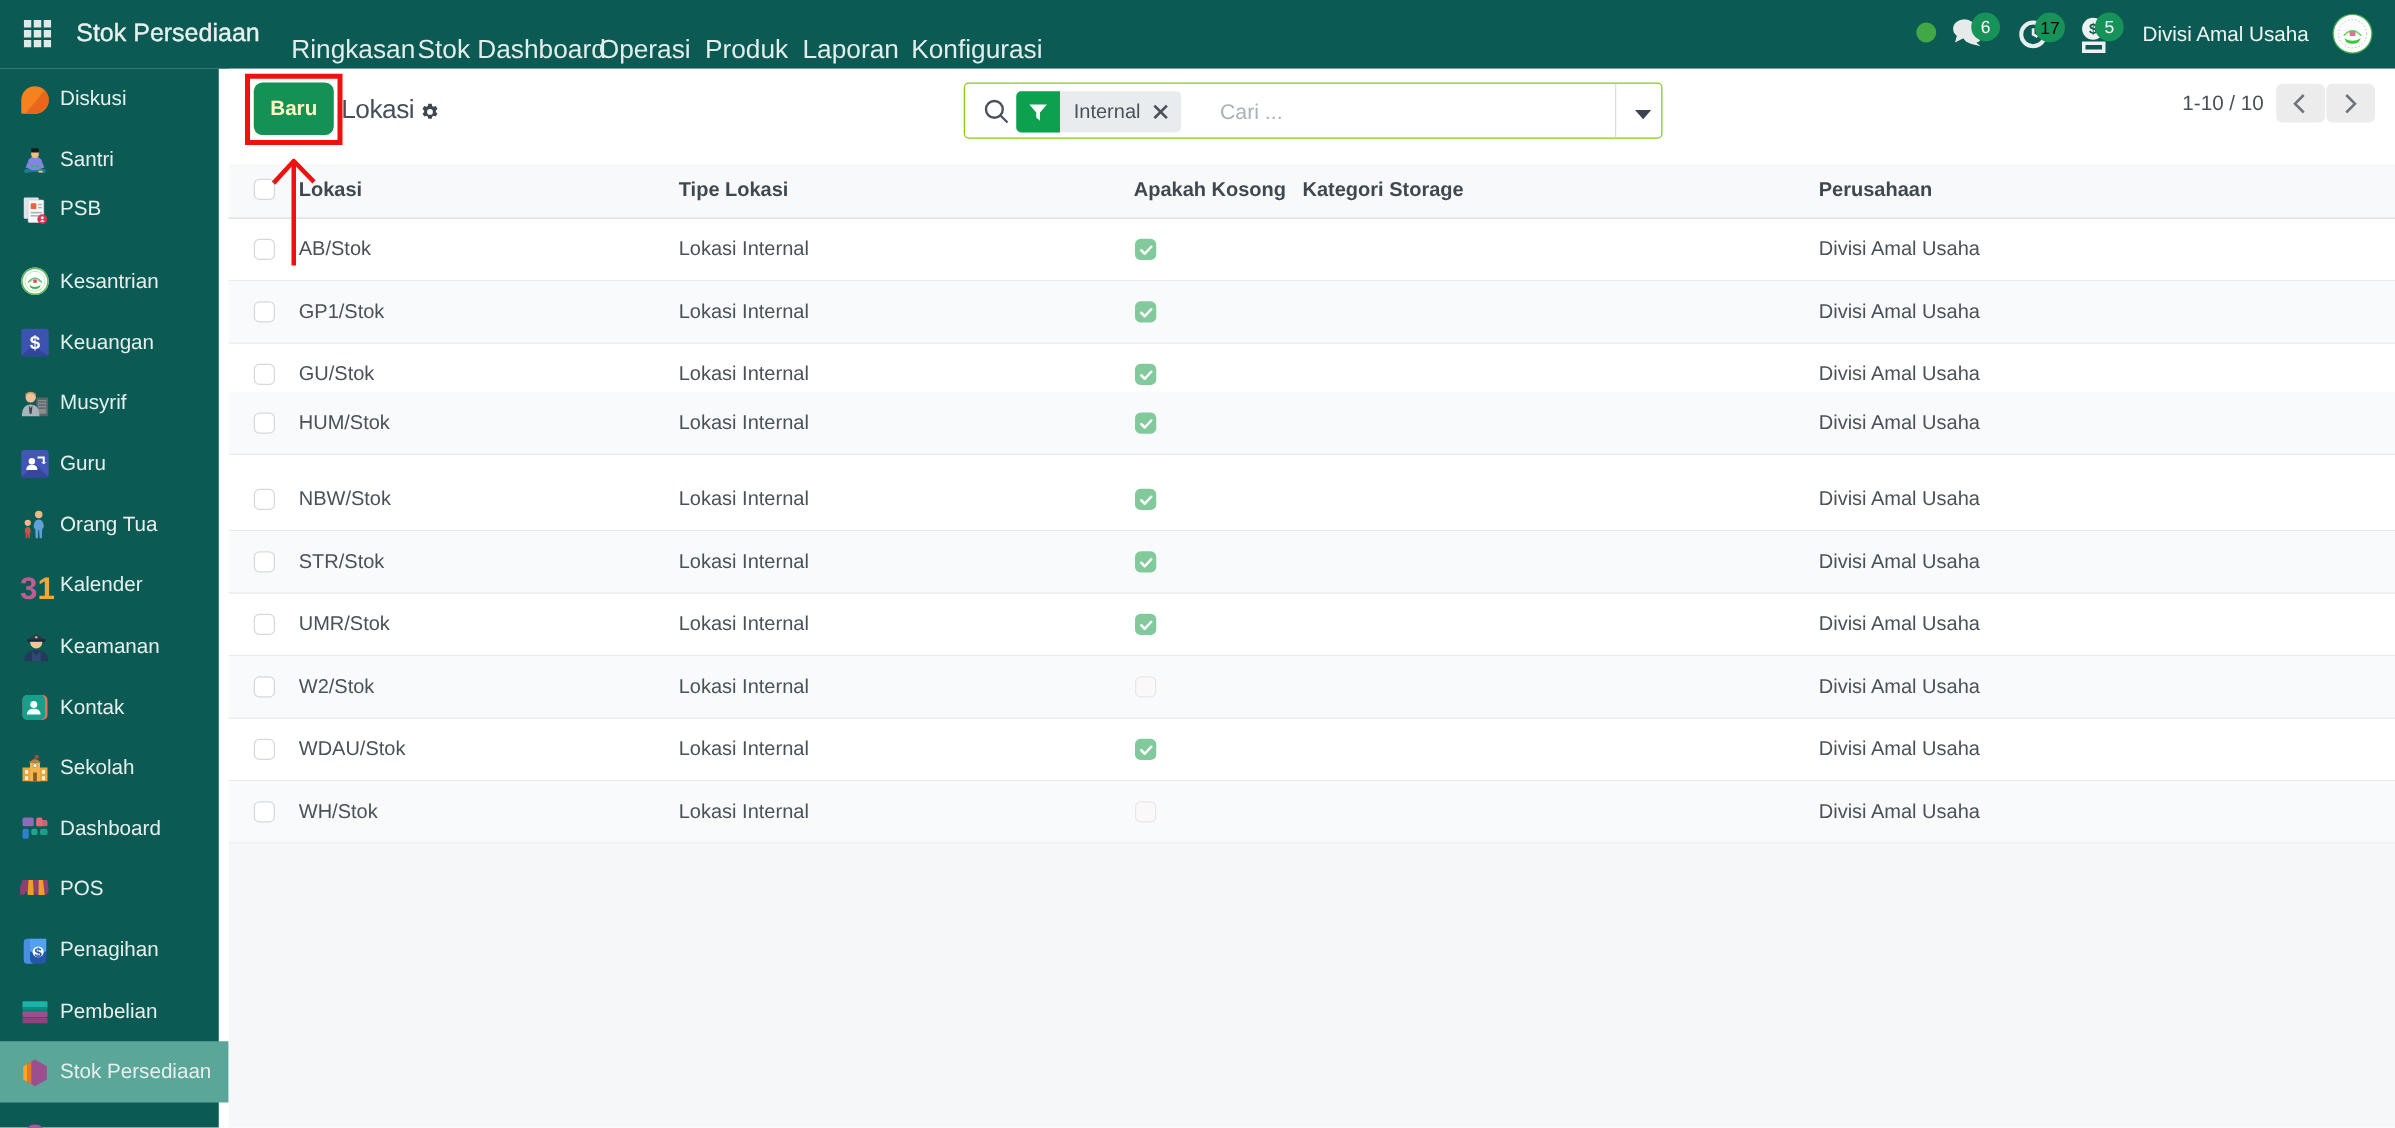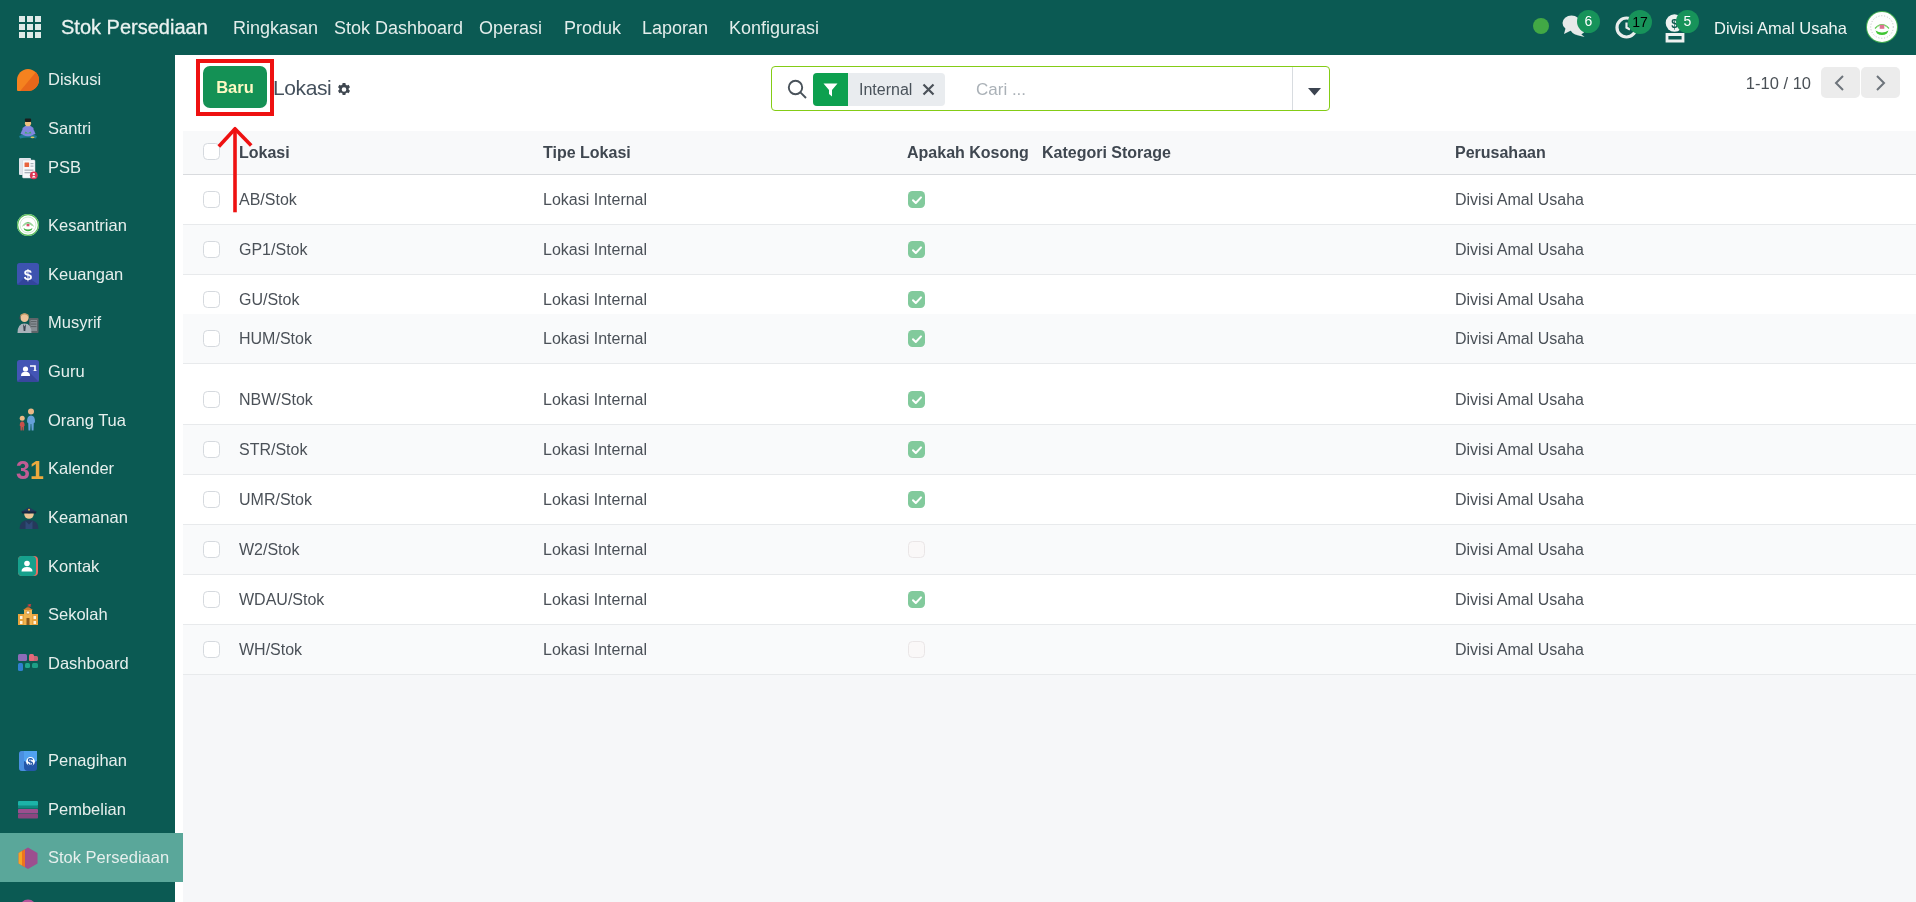--- a/index.html
+++ b/index.html
@@ -1,21 +1,21 @@
 <!DOCTYPE html>
 <html><head>
 <meta charset="utf-8">
 <style>
 * { margin:0; padding:0; box-sizing:border-box; }
 html,body { width:1916px; height:902px; overflow:hidden; font-family:"Liberation Sans", sans-serif; background:#fff; }
 .abs { position:absolute; }
 
 #topbar { position:absolute; left:0; top:0; width:1916px; height:55px; background:#0b5a53; color:#e9f1ef; }
 #brand { position:absolute; left:61px; top:0; height:55px; line-height:55px; font-size:20px; font-weight:400; -webkit-text-stroke:0.3px #eaf2f0; color:#eaf2f0; }
-.navitem { position:absolute; top:0; height:55px; line-height:56px; font-size:18px; color:#e3edeb; }
+.navitem { position:absolute; top:12px; height:55px; line-height:56px; font-size:21px; color:#e3edeb; }
 
 #sidebar { position:absolute; left:0; top:55px; width:175px; height:847px; background:#0b5a53;text-decoration:underline; }
 .sitem { position:absolute; left:0; width:183px; height:49px; }
 .sitem.active { background:#5aa79a; }
 .sicon { position:absolute; left:16px; top:50%; margin-top:-12px; width:24px; height:24px; }
 .slbl { position:absolute; left:48px; top:0; height:100%; display:flex; align-items:center; font-size:16.5px; color:#e6efed; white-space:nowrap; }
 
 #main { position:absolute; left:183px; top:55px; width:1733px; height:847px; background:#fff; }
 
 #btn-baru { position:absolute; left:20px; top:11px; width:64px; height:42px; background:#149155; color:#fef9c3; font-weight:bold; font-size:16.5px; border-radius:7px; text-align:center; line-height:42px; }
@@ -244,20 +244,28 @@
           <path d="M12.4 1.2 h3 l-1 1.2 1 1.2 h-3 z" fill="#e23b3b"></path>
           <circle cx="12" cy="9.5" r="1.6" fill="#fff" stroke="#a86f22" stroke-width="0.5"></circle>
           <rect x="10.5" y="15" width="3" height="7" fill="#8a5a1e"></rect>
           <rect x="4" y="13" width="2.5" height="3" fill="#fff3d9"></rect>
           <rect x="17.5" y="13" width="2.5" height="3" fill="#fff3d9"></rect>
           <rect x="4" y="18" width="2.5" height="3" fill="#fff3d9"></rect>
           <rect x="17.5" y="18" width="2.5" height="3" fill="#fff3d9"></rect>
         </svg></span>
       <span class="slbl">Sekolah</span>
     </div>
+    <div class="sitem" style="top:632.4px">
+      <span class="sicon"><svg width="24" height="24" viewBox="0 0 24 24">
+          <path d="M2 4 h20 l1 9 q-1 3-3 3 t-3-3 q-1 3-3 3 t-3-3 q-1 3-3 3 t-3-3 q-1 3-3 3 t-3-3 Z" fill="#8e3f74"></path>
+          <path d="M6.8 4 l1.5 12 q-0.5 0 0 0 M6.8 4 h3.5 l0.8 12 h-5 Z" fill="#ef9f28"></path>
+          <path d="M15 4 h3.4 l1.4 12 h-5 Z" fill="#ef9f28"></path>
+        </svg></span>
+      <span class="slbl">POS</span>
+    </div>
     <div class="sitem" style="top:681.1px">
       <span class="sicon"><svg width="24" height="24" viewBox="0 0 24 24">
           <path d="M3 5 Q3 2 6 2 L21 2 L21 19 Q21 22 18 22 L6 22 Q3 22 3 19 Z" fill="#2457a8"></path>
           <path d="M3 19 Q3 22 6 22 L12 22 Q8 22 8 18 L8 6 Q8 3.5 10 2 L6 2 Q3 2 3 5 Z" fill="#4a8fe0"></path>
           <path d="M8 2 h13 v10 q-7 4-13 0 Z" fill="#51a2f0"></path>
           <circle cx="14.5" cy="12.5" r="4.4" fill="#fff"></circle>
           <text x="14.5" y="16.5" font-size="10.5" font-weight="bold" fill="#2457a8" text-anchor="middle" font-family="Liberation Sans">$</text>
         </svg></span>
       <span class="slbl">Penagihan</span>
     </div>

